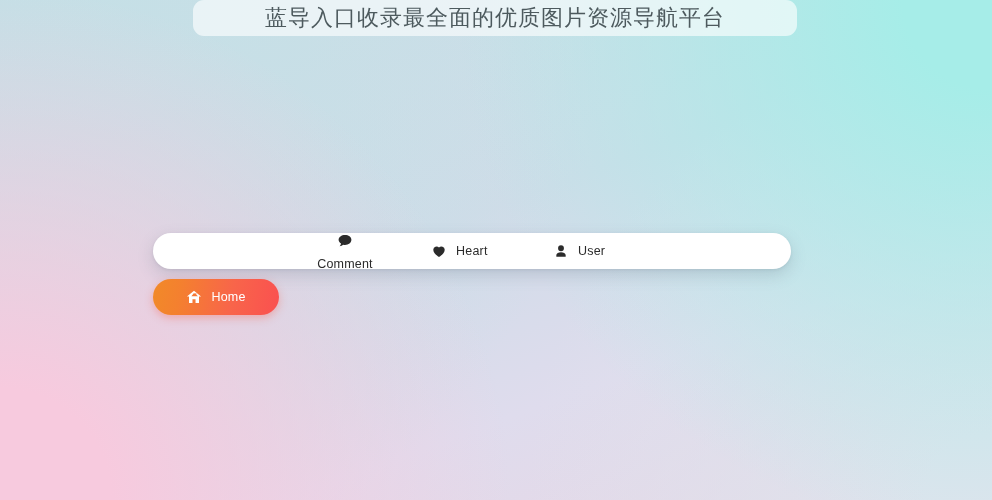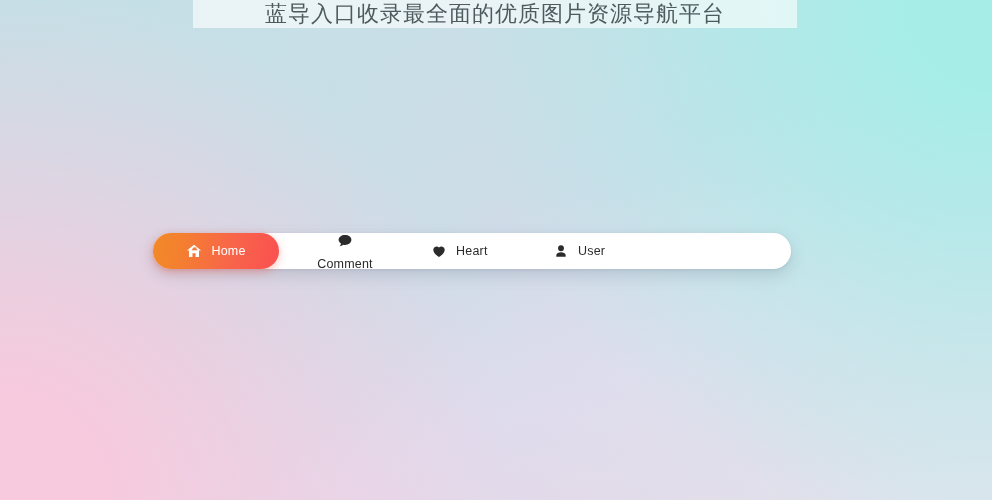--- a/index.html
+++ b/index.html
@@ -28,25 +28,26 @@
       radial-gradient(circle at 0% 0%,     #c5dfe6 0%,  rgba(197,223,230,0) 55%),
       linear-gradient(160deg, #c7e1e7 0%, #cfdce8 45%, #dfdced 70%, #e9d6e4 100%);
   }
 
   
   #title-banner {
     position: absolute;
     left: 193px;
     top: 0;
     width: 604px;
-    height: 28px;
+    height: 36px;
     background: rgba(255, 255, 255, 0.62);
     display: flex;
     align-items: center;
     justify-content: center;
+    border-radius: 11px;
   }
 
   #page-title {
     font-size: 22px;
     line-height: 1;
     font-weight: 400;
     letter-spacing: 1px;
     color: #4d5a5e;
     white-space: nowrap;
     font-family: "DejaVu Sans", "Liberation Sans", sans-serif;
@@ -108,21 +109,21 @@
     color: #ffffff;
     background: linear-gradient(100deg, #f18a28 0%, #f4802f 22%, #f8654a 62%, #fa5050 100%);
     box-shadow: 0 3px 8px rgba(248, 90, 70, 0.35);
   }
 
   .nav-item.is-active .nav-label {
     font-weight: 500;
   }
 
   
-  #nav-item-home      { width: 126px; justify-content: center; }
+  #nav-item-home      { width: 126px; justify-content: center; margin-top: 46px; }
   #nav-item-comment   { width: 132px; flex-direction: column; }
   #nav-item-envelope  { width: 136px; }
   #nav-item-heart     { width: 122px; }
   #nav-item-user      { width: 110px; }
 </style>
 </head>
 <body>
 
 <div id="page-backdrop"></div>
 

